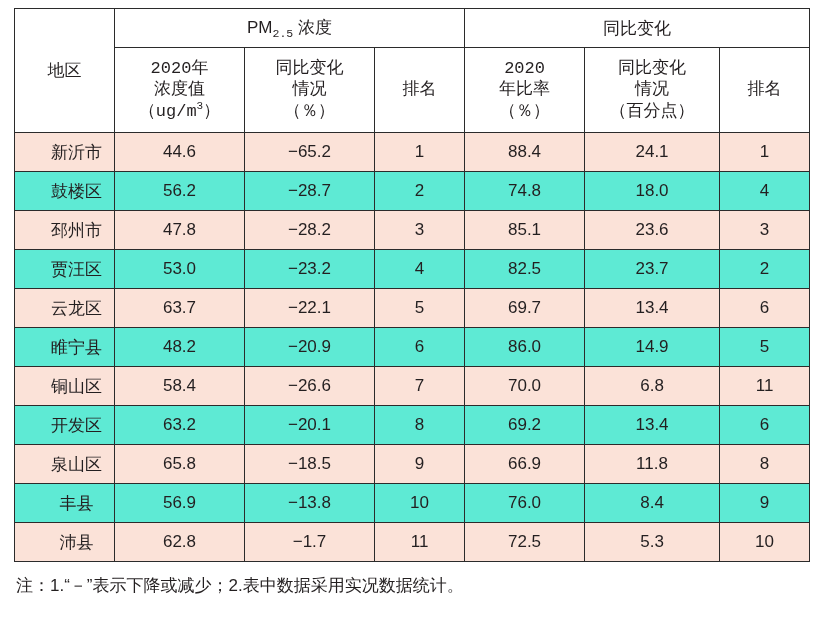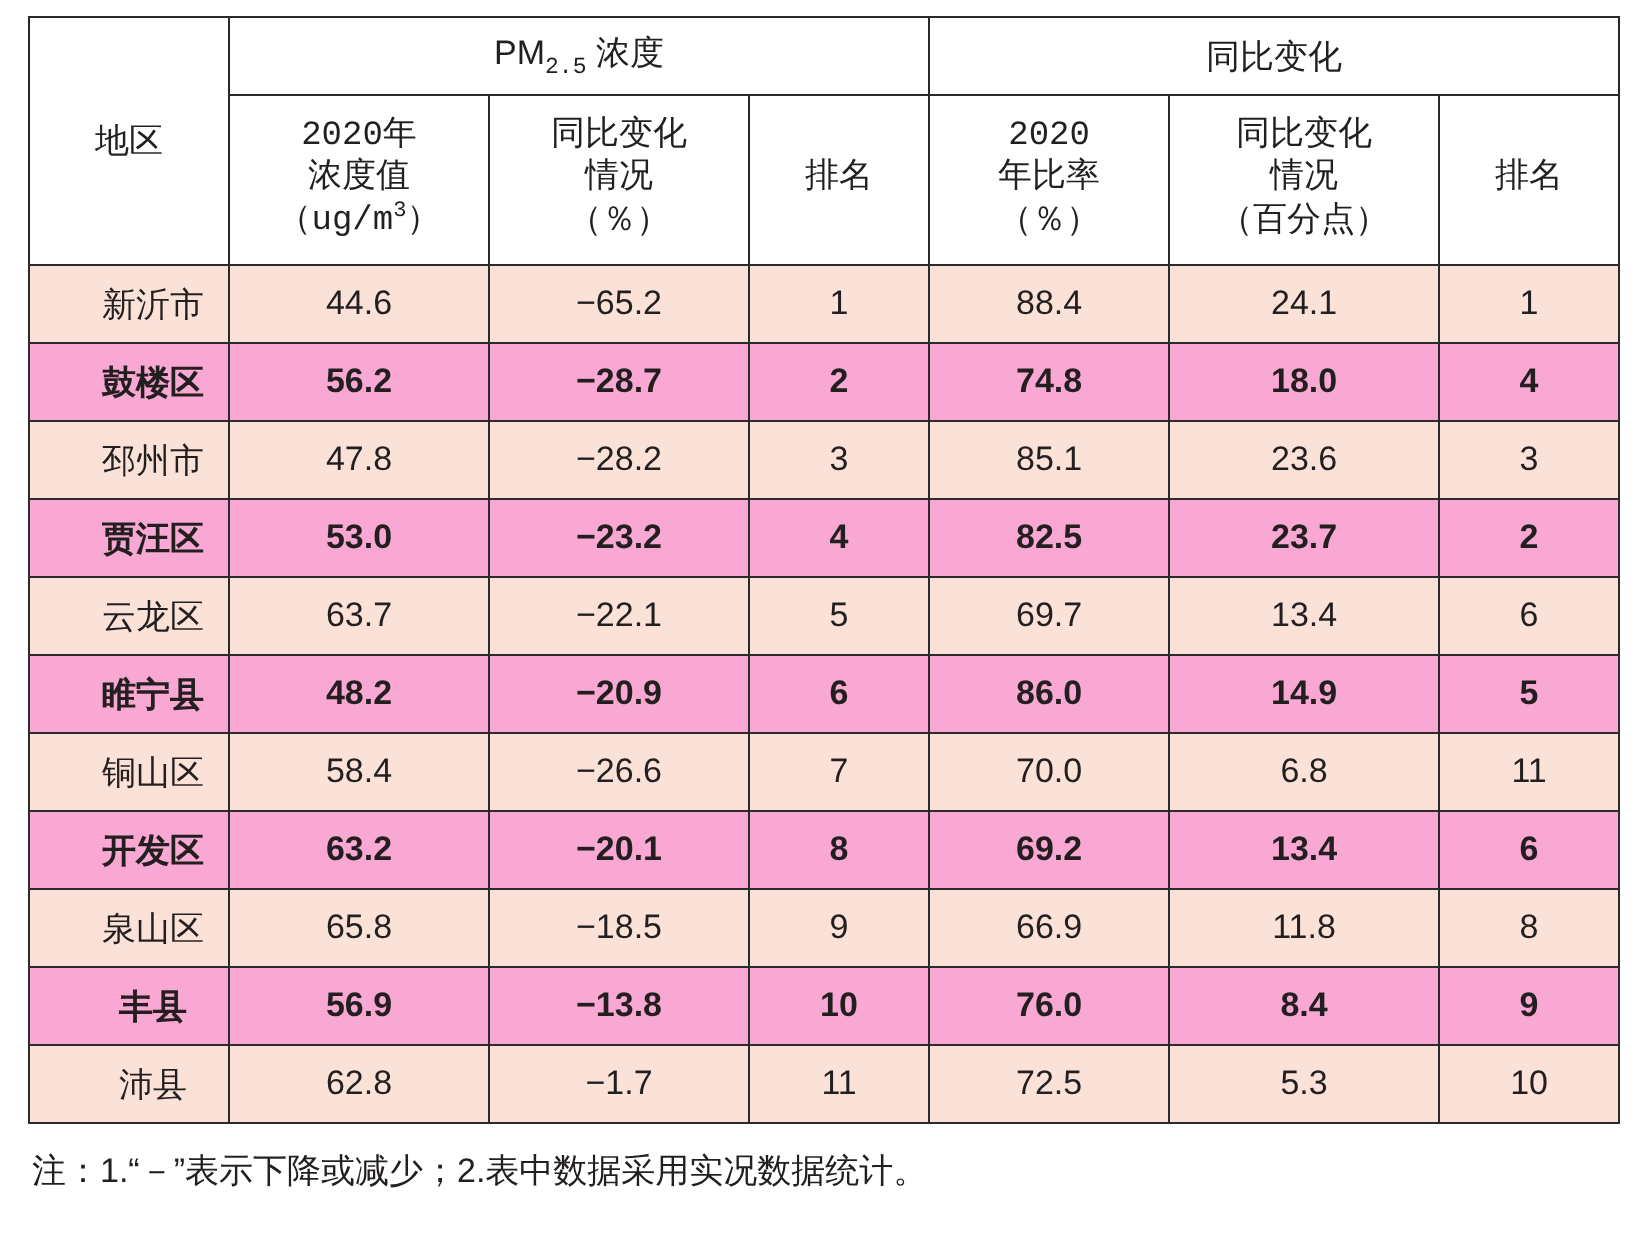--- a/index.html
+++ b/index.html
@@ -65,22 +65,21 @@
     vertical-align: super;
   }
   tbody td {
     height: 38px;
     font-size: 17px;
   }
   tr.odd td {
     background: #fbe2d8;
   }
   tr.even td {
-    background: #f9a8d4;
-    font-weight: bold;
+    background: #5eead4;
   }
   tbody td.region {
     font-size: 17px;
     padding-left: 24px;
   }
   .note {
     font-size: 17px;
     padding: 12px 2px 0 2px;
     color: #231f20;
     white-space: nowrap;

